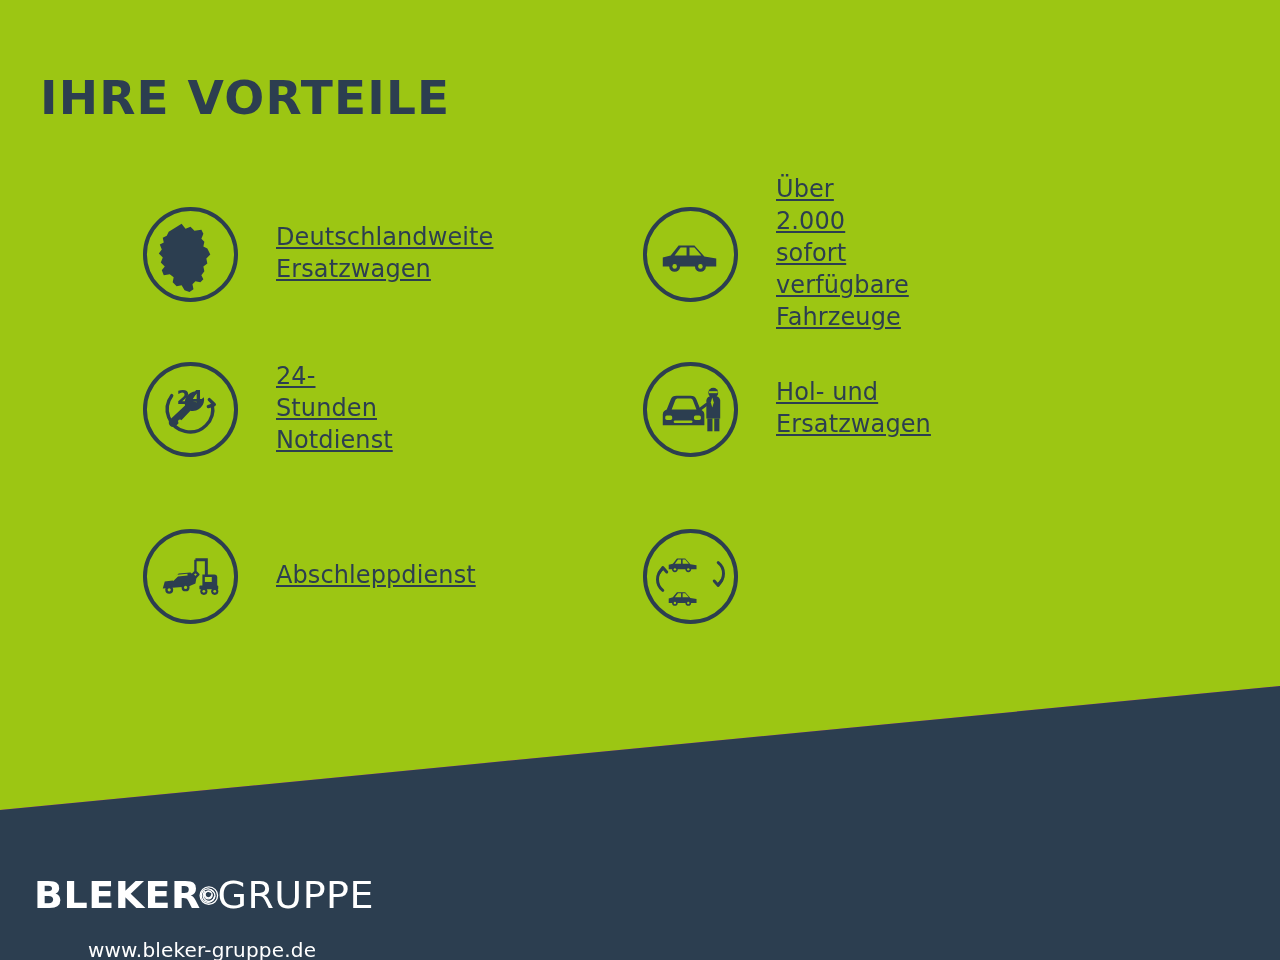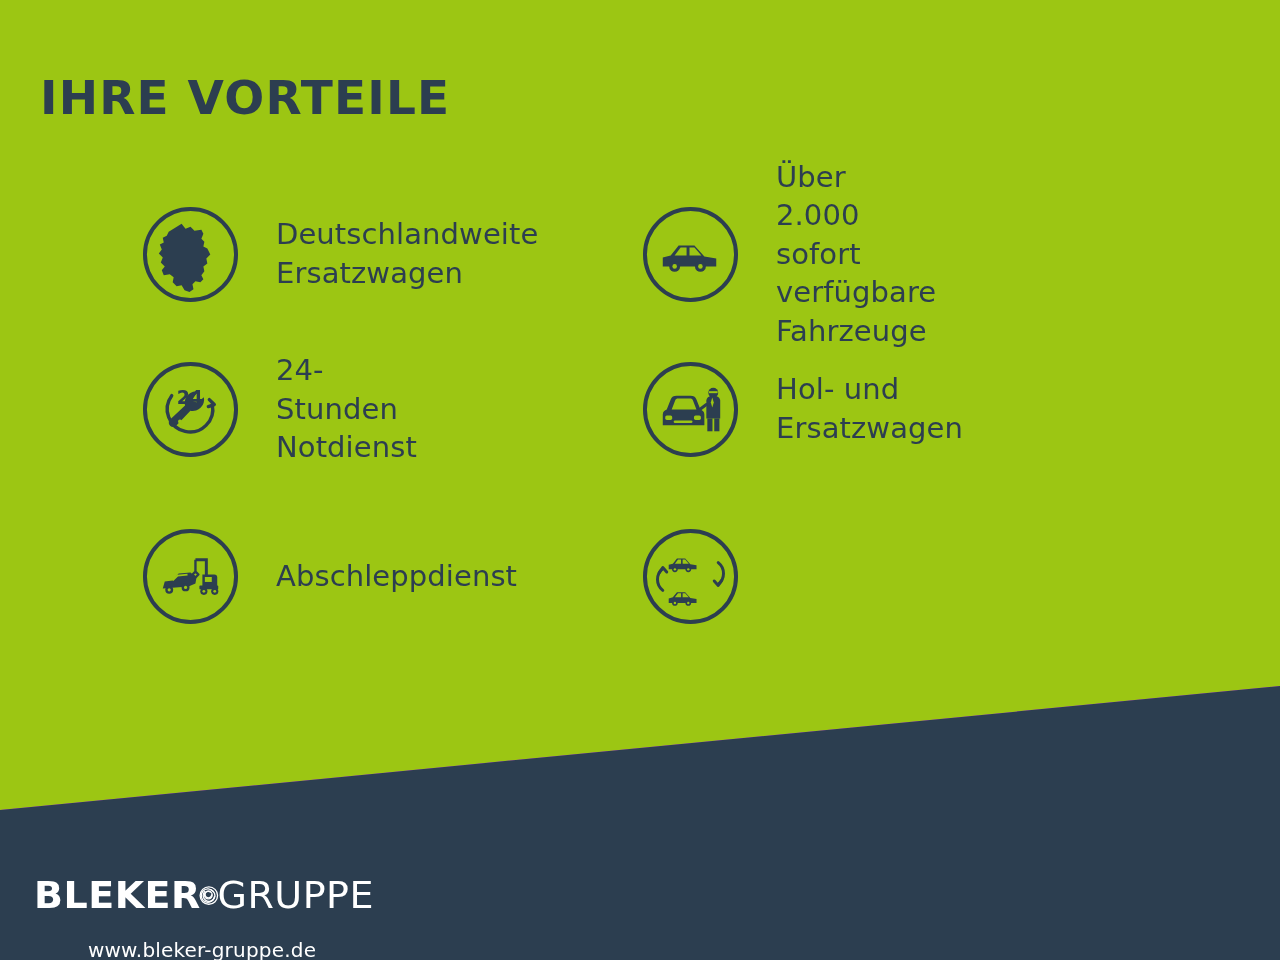--- a/index.html
+++ b/index.html
@@ -7,21 +7,21 @@
     margin: 0;
     padding: 0;
     background: #ffffff;
   }
   #stage {
     position: relative;
     width: 1280px;
     height: 960px;
     overflow: hidden;
     font-family: "DejaVu Sans", "Liberation Sans", sans-serif;
-    background: #d946ef;
+    background: #ec4899;
   }
   
   .band-green {
     position: absolute;
     left: 0; top: 0;
     width: 1280px;
     height: 960px;
     background: #9cc613;
     
     clip-path: polygon(0 0, 1280px 0, 1280px 686px, 0 810px);
@@ -74,25 +74,26 @@
 
   .icon-circle {
     flex: 0 0 auto;
     width: 99px;
     height: 99px;
     display: block;
   }
 
   .benefit-label {
     margin-left: 36px;
-    font-size: 29px;
+    font-size: 24px;
     line-height: 1.33;
     color: #2c3e50;
     letter-spacing: 0.1px;
     white-space: pre-line;
+    text-decoration: underline;
   }
 
   
   .logo-block {
     position: absolute;
     left: 34px;
     top: 872px;
     width: 340px;
   }
   .logo-row {

